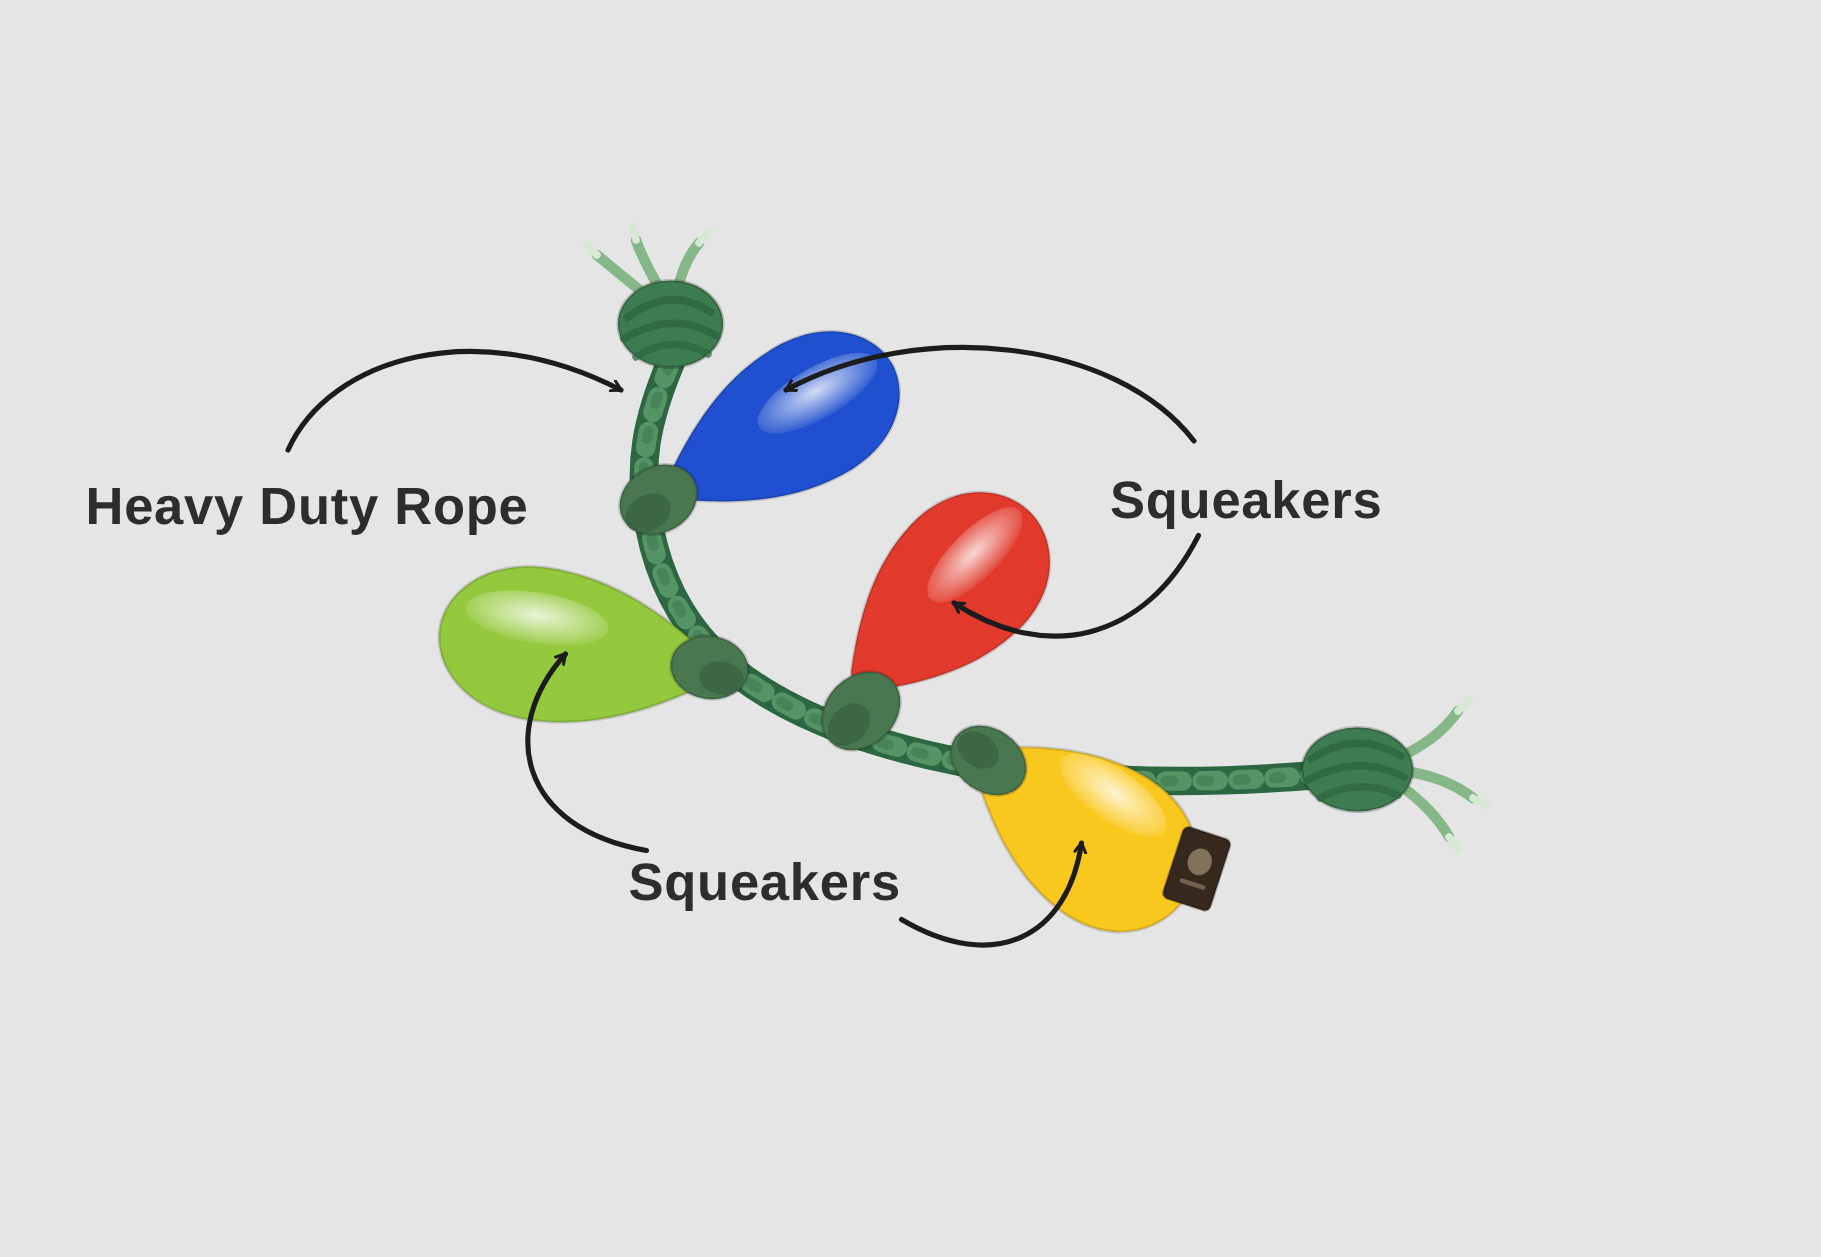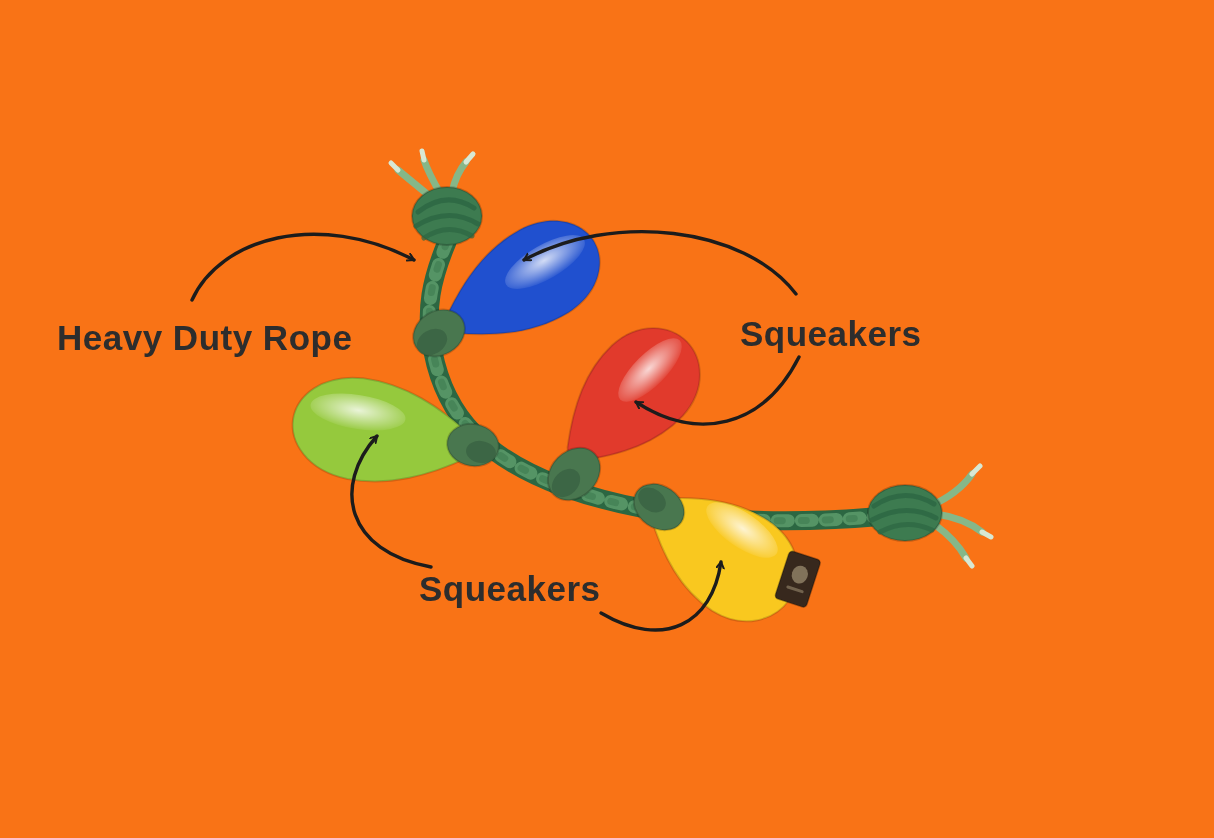--- a/index.html
+++ b/index.html
@@ -1,19 +1,19 @@
 <!DOCTYPE html>
 <html><head>
 <meta charset="utf-8">
 <style>
   html,body{margin:0;padding:0;background:#fff;}
   .canvas{
     position:relative;
     width:1214px;height:838px;
-    background:#f97316;
+    background:#e5e5e5;
     overflow:hidden;
     font-family:"Liberation Sans", sans-serif;
   }
   .scene{position:absolute;left:0;top:0;width:1214px;height:838px;}
   .label{
     position:absolute;
     font-weight:700;
     font-size:35px;
     color:#2d2d2d;
     letter-spacing:.5px;

